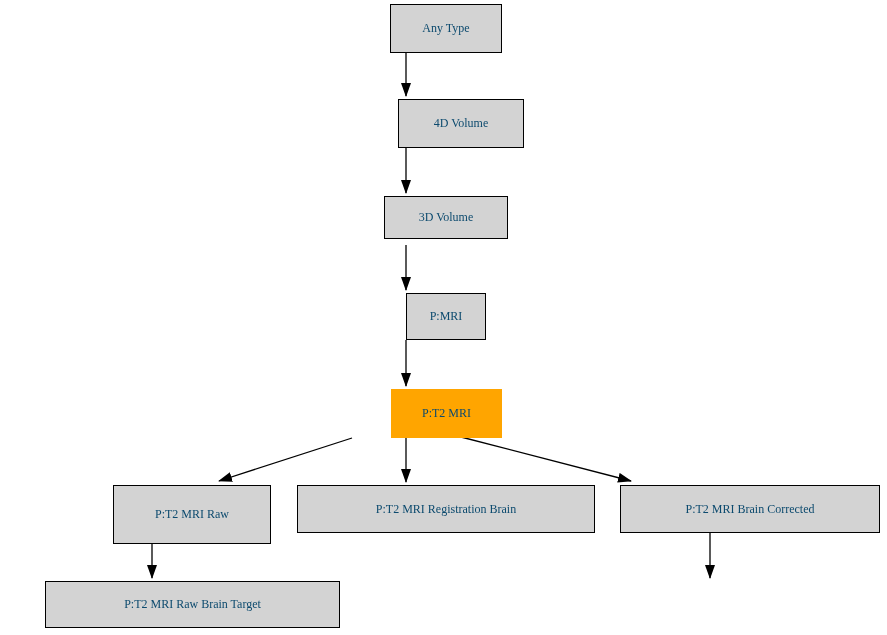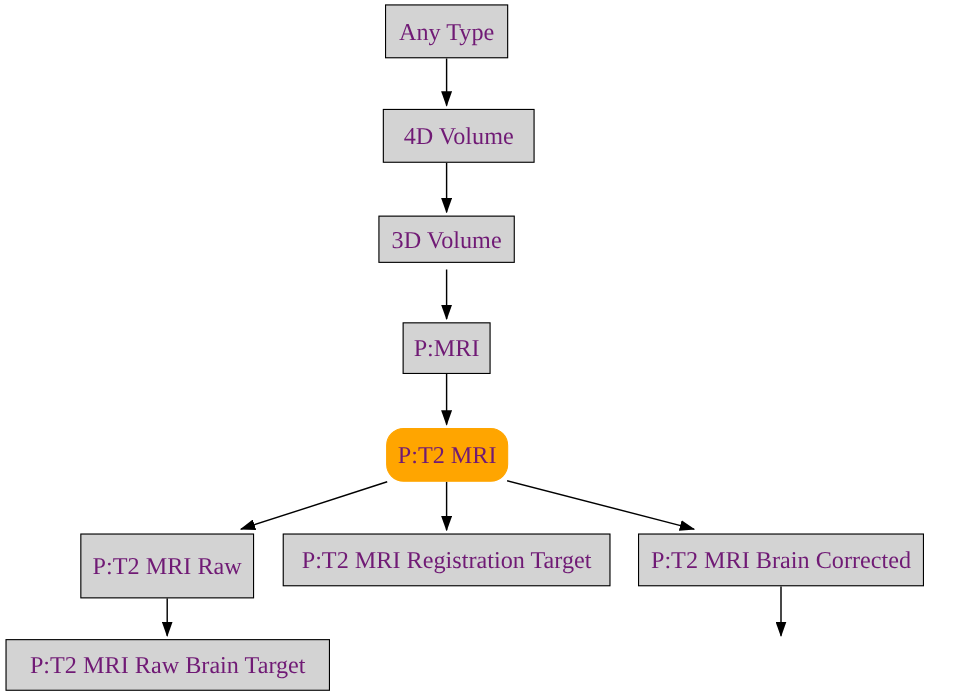--- a/index.html
+++ b/index.html
@@ -30,29 +30,29 @@
     fill: var(--edge, #000000);
   }
   .node {
     position: absolute;
     box-sizing: border-box;
     display: flex;
     align-items: center;
     justify-content: center;
     background: var(--node-fill, #d3d3d3);
     border: 1px solid var(--node-border, #000000);
-    color: #701a75;
-    font-size: 22px;
+    color: #0c4a6e;
+    font-size: 12px;
     white-space: nowrap;
     text-align: center;
+    margin-left: 40px;
   }
   .node.highlight {
     background: var(--highlight-fill, #ffa500);
     border-color: var(--highlight-fill, #ffa500);
-    border-radius: 16px;
   }
 </style>
 </head>
 <body>
 
 <div class="canvas">
 
   <svg class="edges" viewBox="0 0 887 635" xmlns="http://www.w3.org/2000/svg">
     <defs>
       <marker id="arrow" markerUnits="userSpaceOnUse" markerWidth="14" markerHeight="10" refX="13" refY="5" orient="auto">
@@ -65,30 +65,30 @@
     <line x1="406" y1="340" x2="406" y2="386" marker-end="url(#arrow)"></line>
     <line x1="352" y1="438" x2="219" y2="481" marker-end="url(#arrow)"></line>
     <line x1="406" y1="438" x2="406" y2="482" marker-end="url(#arrow)"></line>
     <line x1="461" y1="437" x2="631" y2="481" marker-end="url(#arrow)"></line>
     <line x1="152" y1="533" x2="152" y2="578" marker-end="url(#arrow)"></line>
     <line x1="710" y1="533" x2="710" y2="578" marker-end="url(#arrow)"></line>
   </svg>
 
   <div class="node" style="left:350px; top:4px;   width:112px; height:49px;">Any Type</div>
 
-  <div class="node" style="left:348px; top:99px;  width:138px; height:49px;">4D Volume</div>
+  <div class="node" style="left:358px; top:99px;  width:126px; height:49px;">4D Volume</div>
 
   <div class="node" style="left:344px; top:196px; width:124px; height:43px;">3D Volume</div>
 
   <div class="node" style="left:366px; top:293px; width:80px;  height:47px;">P:MRI</div>
 
   <div class="node highlight" style="left:351px; top:389px; width:111px; height:49px;">P:T2 MRI</div>
 
   <div class="node" style="left:73px;  top:485px; width:158px; height:59px;">P:T2 MRI Raw</div>
 
-  <div class="node" style="left:257px; top:485px; width:298px; height:48px;">P:T2 MRI Registration Target</div>
+  <div class="node" style="left:257px; top:485px; width:298px; height:48px;">P:T2 MRI Registration Brain</div>
 
   <div class="node" style="left:580px; top:485px; width:260px; height:48px;">P:T2 MRI Brain Corrected</div>
 
   <div class="node" style="left:5px;   top:581px; width:295px; height:47px;">P:T2 MRI Raw Brain Target</div>
 
 
 </div>
 
 </body></html>

